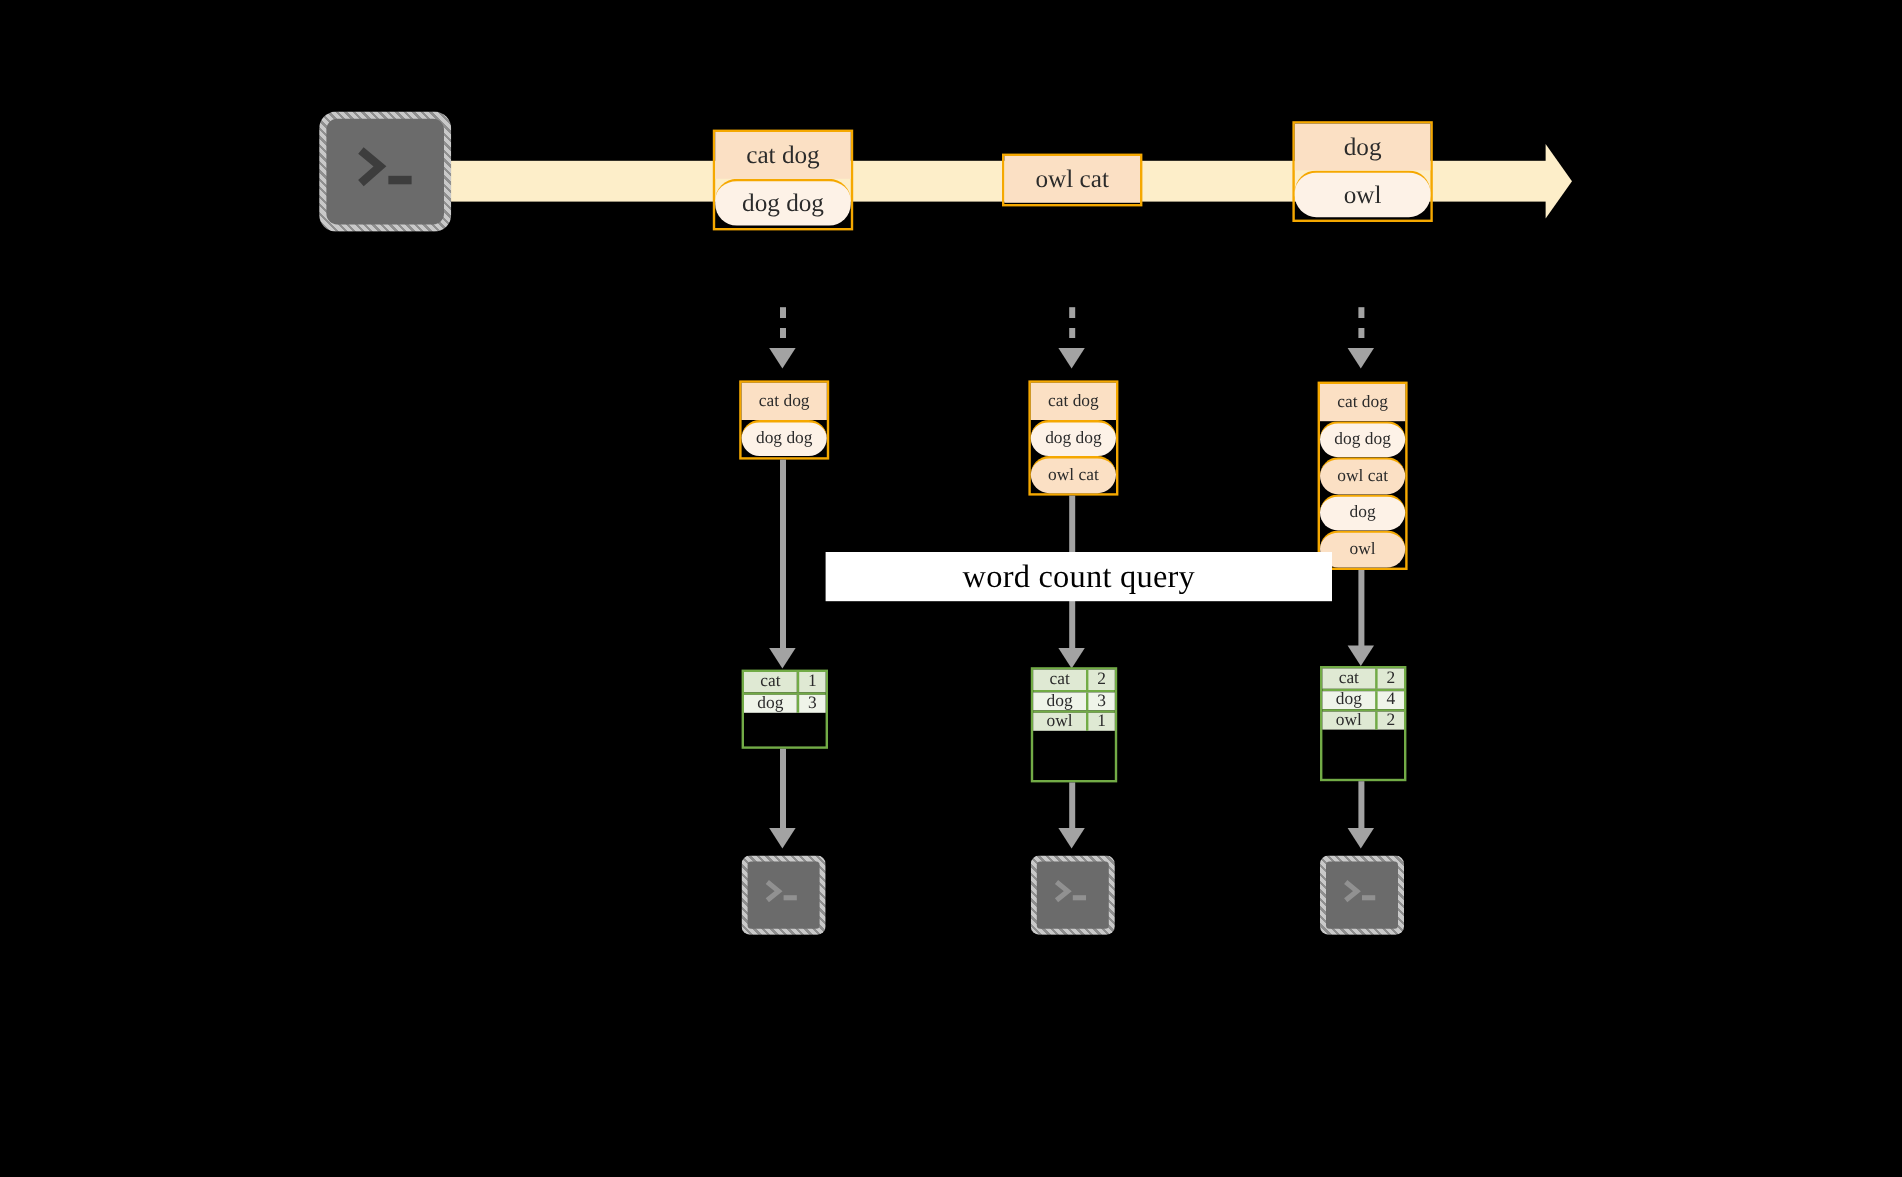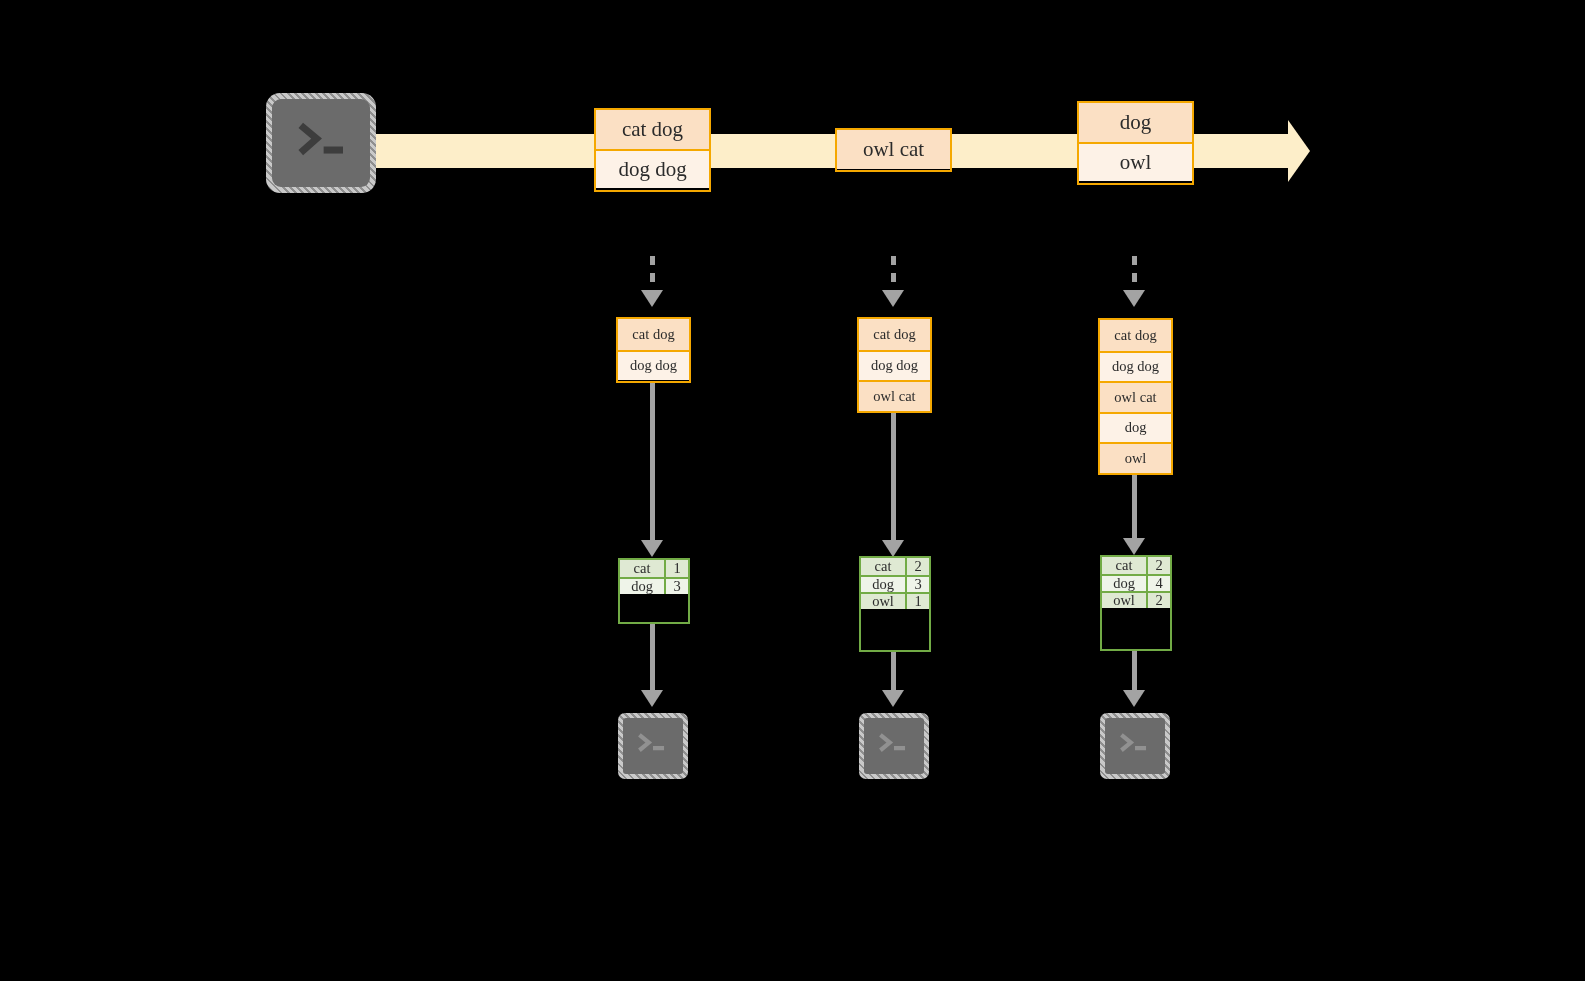--- a/index.html
+++ b/index.html
@@ -21,21 +21,21 @@
   .band{position:absolute;background:#fdeec9;}
   .bandhead{position:absolute;width:0;height:0;}
 
   
   .stack{position:absolute;box-sizing:border-box;border:2.5px solid #f5a800;
          display:flex;flex-direction:column;}
   .cell{box-sizing:border-box;display:flex;align-items:center;
         justify-content:center;color:#2b2b2b;white-space:nowrap;}
   .cell.d{background:#fbe0c4;}
   .cell.l{background:#fdf2e7;}
-  .cell.sep{border-top:2.5px solid #f5a800;}
+  .cell.sep{border-top:2.5px solid #f5a800;border-radius:18px;}
 
   
   .bigbox .cell{font-size:21px;height:39px;}
   
   .midbox .cell{font-size:14.5px;height:30.5px;}
 
   
   .gtable{position:absolute;box-sizing:border-box;border:2.5px solid #72ab46;
           display:flex;flex-direction:column;}
   .grow{display:flex;box-sizing:border-box;height:17px;}
@@ -196,14 +196,15 @@
   <div class="ah" style="left:1123px;top:690px;"></div>
 
   <div class="term small" style="left:1100px;top:713px;width:70px;height:66px;">
     <div class="inner"></div>
     <svg viewBox="0 0 70 66">
       <path d="M19 20 L30 29 L19 38" fill="none" stroke="#919191" stroke-width="5"></path>
       <rect x="35" y="33" width="13" height="5" fill="#919191"></rect>
     </svg>
   </div>
 
+  <div class="label" style="left:688px;top:460px;width:422px;height:41px;">word count query</div>
 
 </div>
 
 </body></html>

